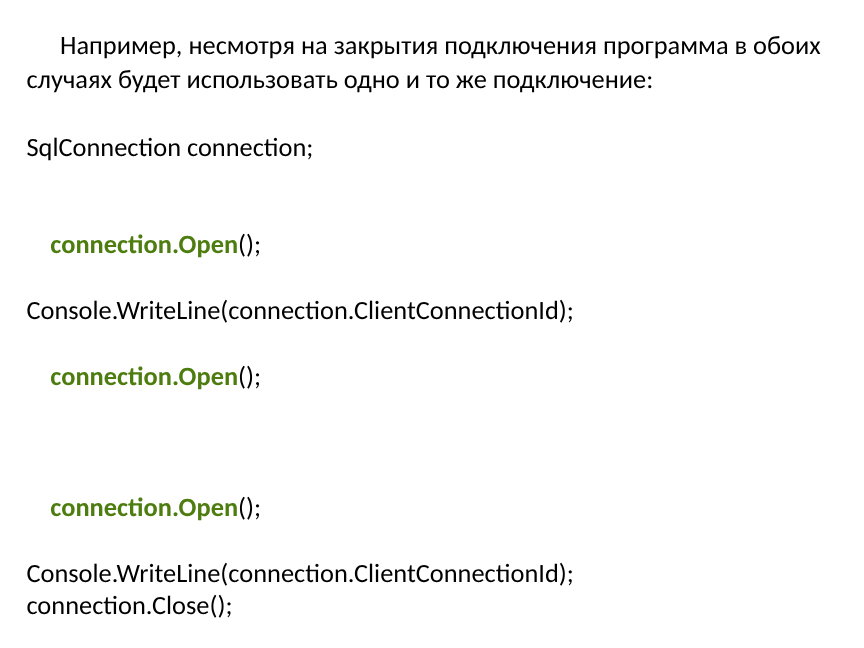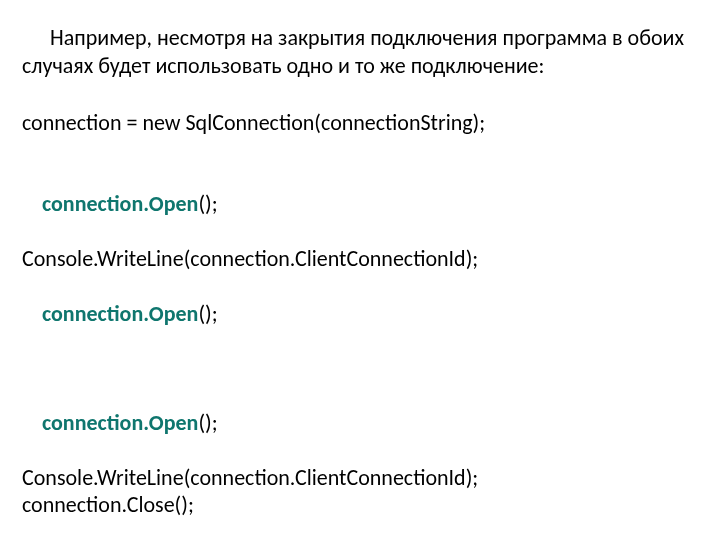--- a/index.html
+++ b/index.html
@@ -22,34 +22,34 @@
   .indent {
     text-indent: 28px;
   }
   .gap {
     height: 26px;
   }
   .code-line {
     white-space: pre-wrap;
   }
   .kw {
-    color: #0f766e;
+    color: #4d7c0f;
     font-weight: 700;
   }
 </style>
 </head>
 <body>
 
 <div class="page">
 
   <p class="para indent">Например, несмотря на закрытия подключения программа в обоих случаях будет использовать одно и то же подключение:</p>
 
   <div class="gap"></div>
 
-  <div class="code-line">connection = new SqlConnection(connectionString);</div>
+  <div class="code-line">SqlConnection connection;</div>
 
   <div class="gap"></div>
 
   <div class="code-line">
     <span class="kw">connection.Open</span><span>();</span>
   </div>
   <div class="code-line">Console.WriteLine(connection.ClientConnectionId);</div>
   <div class="code-line">
     <span class="kw">connection.Open</span><span>();</span>
   </div>

